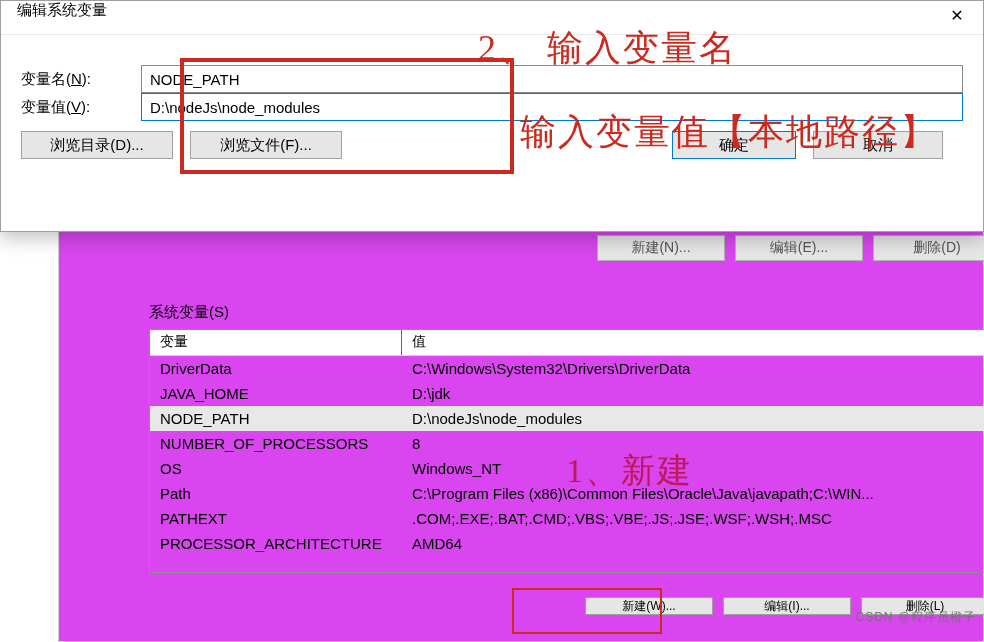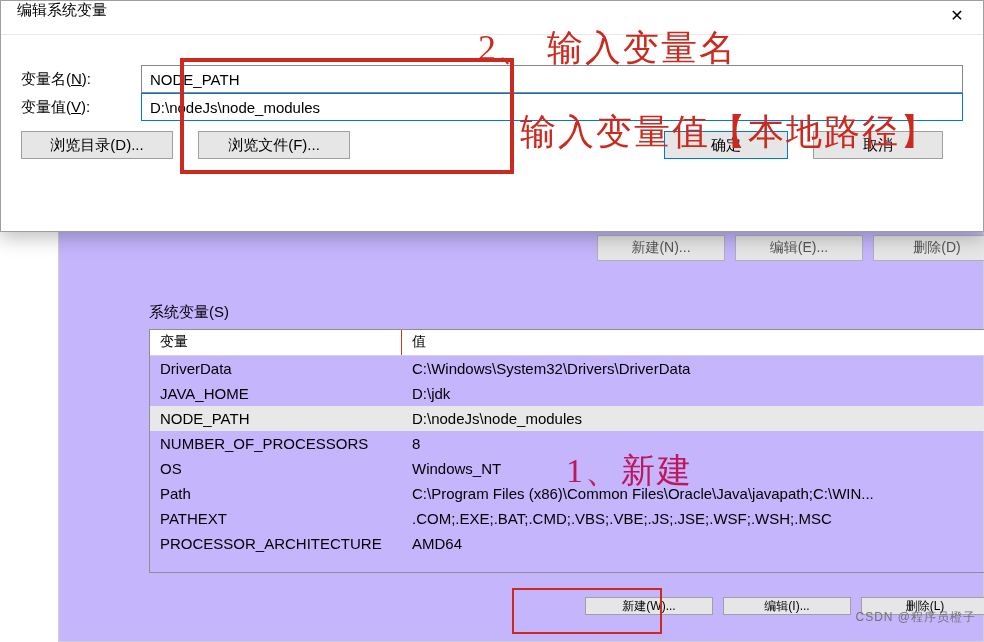--- a/index.html
+++ b/index.html
@@ -9,21 +9,21 @@
       background: #fff;
       width: 984px;
       height: 642px;
       position: relative;
       overflow: hidden;
     }
     .back-window {
       position: absolute;
       left: 58px; top: 0;
       width: 926px; height: 642px;
-      background: #c4b5fd;
+      background: #d946ef;
       border: 1px solid #d0d0d0;
     }
     .back-partial {
       position: absolute;
       left: 538px; top: 234px;
       display: flex;
       gap: 10px;
     }
     .back-btn {
       width: 128px; height: 26px;
@@ -125,21 +125,21 @@
       height: 28px;
       border: 1px solid #888;
       padding: 0 8px;
       font-family: inherit;
       font-size: 15px;
     }
     .inp.focused { border: 1.5px solid #0078d7; outline: none; }
     .btn-row {
       display: flex;
       padding: 10px 20px 0 0;
-      gap: 25px;
+      gap: 17px;
     }
     .btn {
       width: 152px; height: 28px;
       border: 1px solid #a0a0a0;
       background: #e6e6e6;
       display: flex; align-items: center; justify-content: center;
       font-size: 15px;
     }
     .btn.primary { border: 1.5px solid #0078d7; }
     .spacer { flex: 1; }

